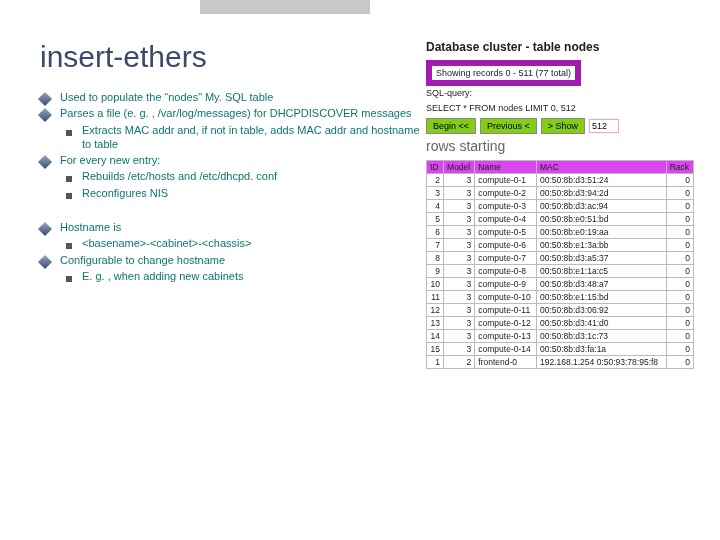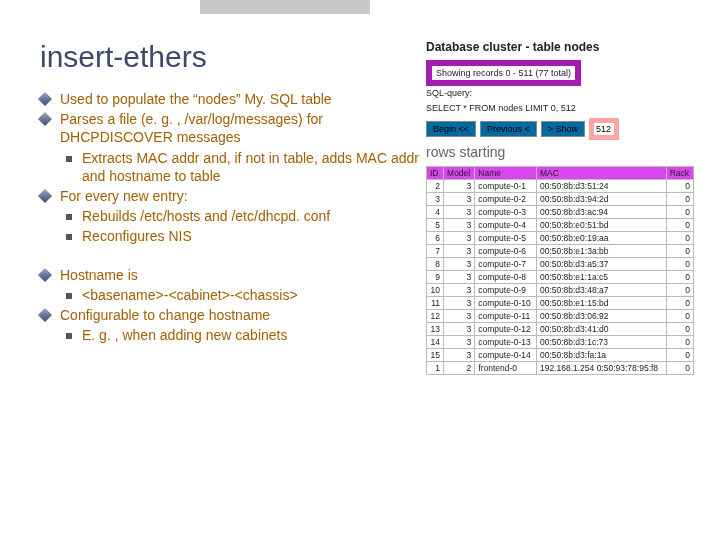--- a/index.html
+++ b/index.html
@@ -35,23 +35,23 @@
   }
   .title {
     font-size: 30px;
     color: #3b4a6b;
     font-family: "Trebuchet MS", Verdana, sans-serif;
     margin-bottom: 16px;
     font-weight: normal;
   }
   ul.main {
     list-style: none;
-    font-size: 14px;
+    font-size: 11px;
     line-height: 1.3;
-    color: #a16207;
+    color: #0f766e;
   }
   ul.main > li {
     position: relative;
     padding-left: 20px;
     margin-bottom: 2px;
   }
   ul.main > li::before {
     content: "";
     position: absolute;
     left: 0; top: 4px;
@@ -98,27 +98,27 @@
   }
   .nav-row {
     display: flex;
     align-items: center;
     gap: 4px;
     margin-bottom: 6px;
     flex-wrap: wrap;
   }
   .btn {
     border: 1px solid #888;
-    background: #0369a1;
+    background: #84cc16;
     font-size: 9px;
     padding: 2px 6px;
     font-family: Arial, sans-serif;
   }
   .inp {
-    border: 5px solid #fca5a5;
+    border: 1px solid #fca5a5;
     font-size: 9px;
     padding: 1px 2px;
     width: 30px;
   }
   .trail-text {
     font-size: 14px;
     color: #666;
   }
   table.nodes {
     border-collapse: collapse;

